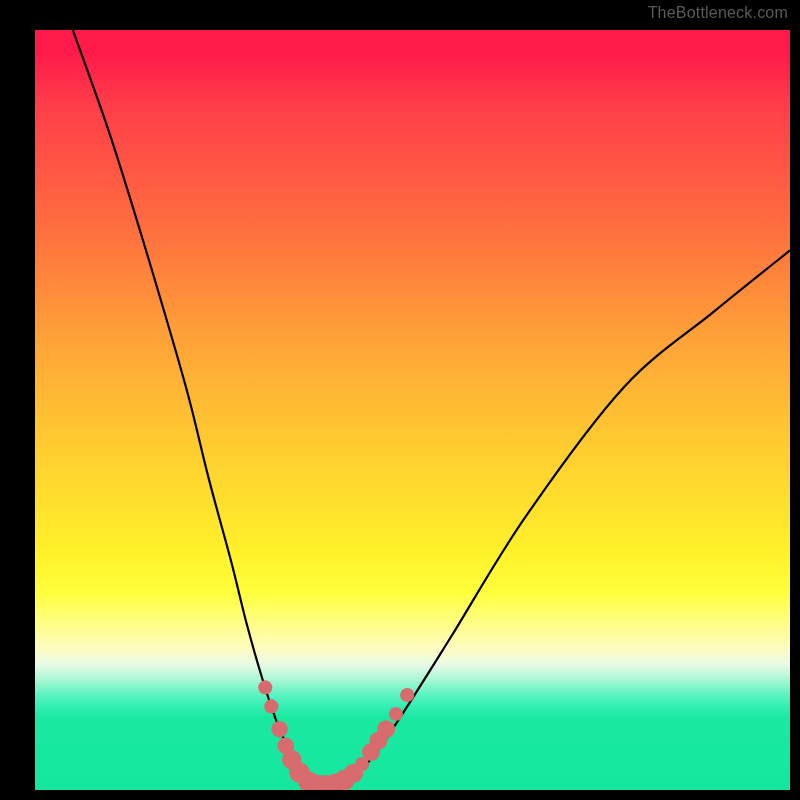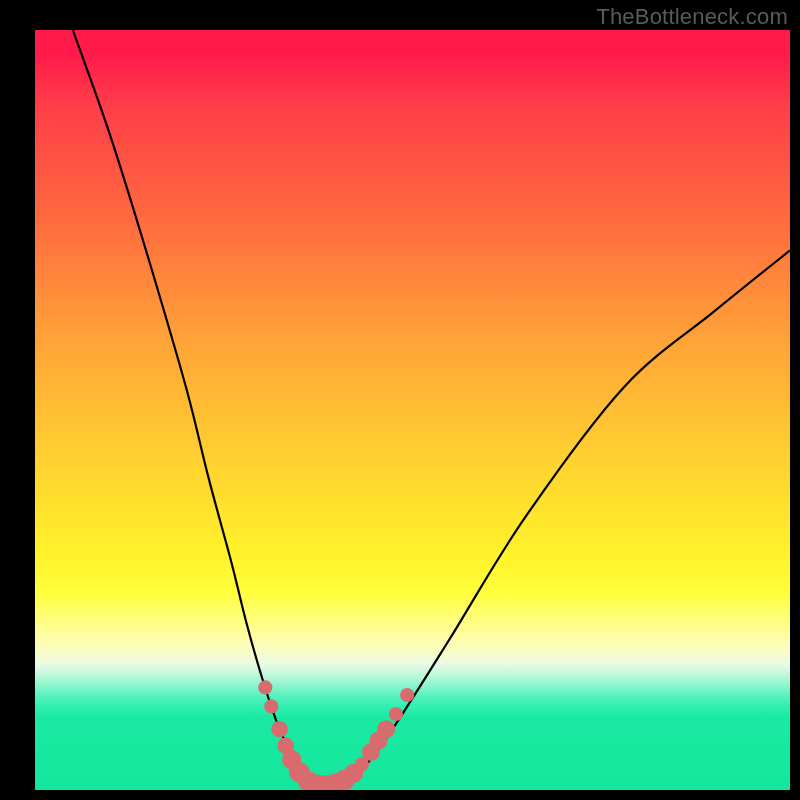--- a/index.html
+++ b/index.html
@@ -50,21 +50,21 @@
     left: 0;
     top: 0;
     width: 755px;
     height: 760px;
   }
   .watermark {
     position: absolute;
     top: 4px;
     right: 12px;
     color: #5a5a5a;
-    font-size: 22px;
+    font-size: 16px;
     letter-spacing: 0.2px;
     font-weight: 400;
   }
 </style>
 </head>
 <body>
 
 <div class="frame">
   <div class="plot">
     <svg class="curve" viewBox="0 0 755 760" preserveAspectRatio="none">

